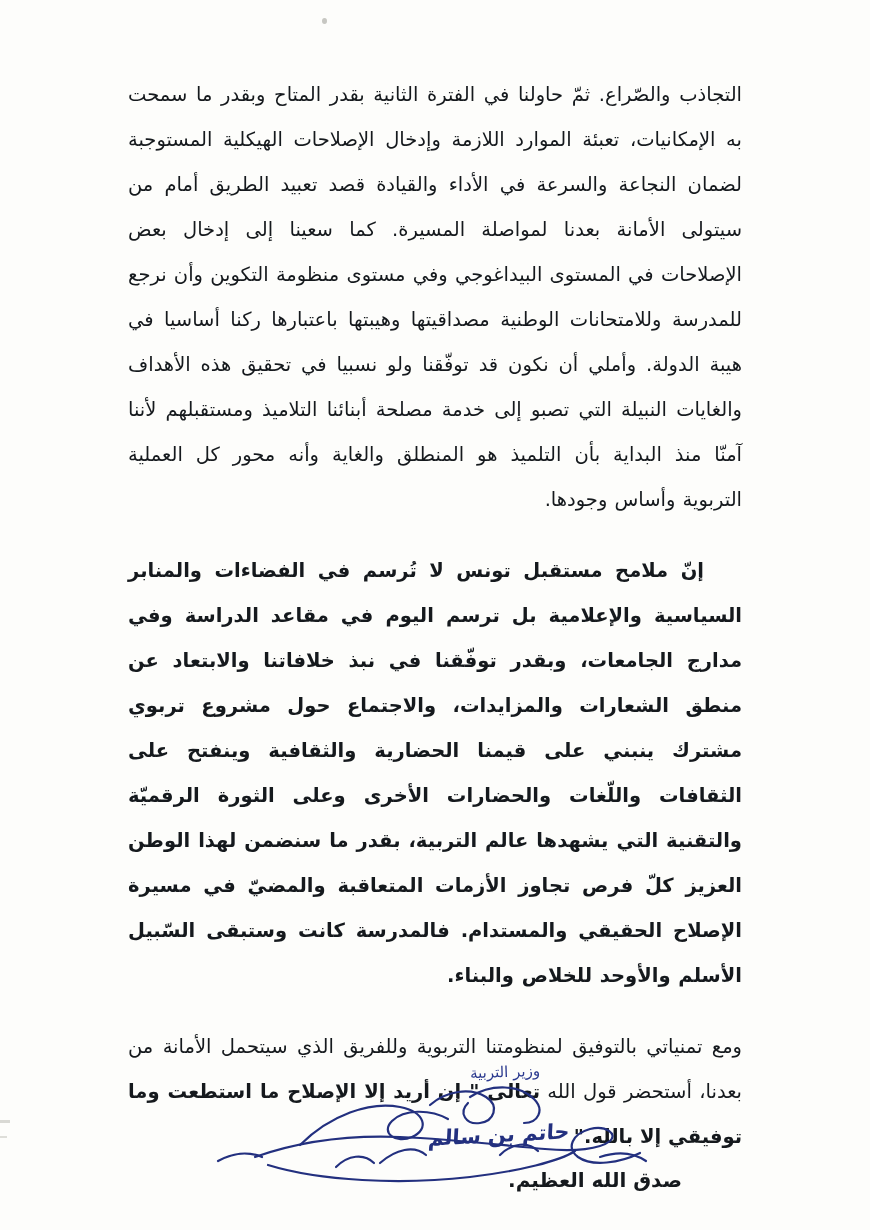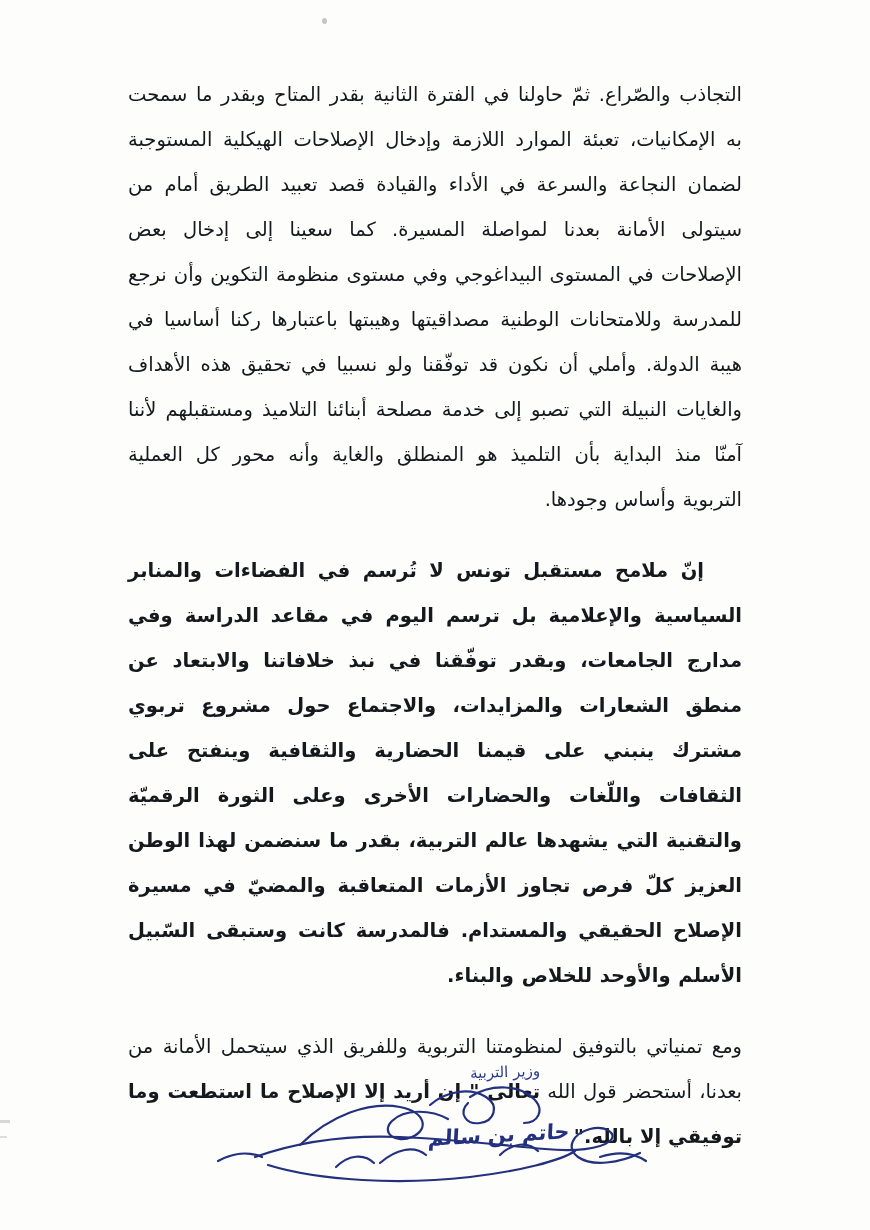--- a/index.html
+++ b/index.html
@@ -142,20 +142,21 @@
   <div class="scan-mark mark-left2"></div>
 
   <div class="body-text">
 
     <p class="para">التجاذب والصّراع. ثمّ حاولنا في الفترة الثانية بقدر المتاح وبقدر ما سمحت به الإمكانيات، تعبئة الموارد اللازمة وإدخال الإصلاحات الهيكلية المستوجبة لضمان النجاعة والسرعة في الأداء والقيادة قصد تعبيد الطريق أمام من سيتولى الأمانة بعدنا لمواصلة المسيرة. كما سعينا إلى إدخال بعض الإصلاحات في المستوى البيداغوجي وفي مستوى منظومة التكوين وأن نرجع للمدرسة وللامتحانات الوطنية مصداقيتها وهيبتها باعتبارها ركنا أساسيا في هيبة الدولة. وأملي أن نكون قد توفّقنا ولو نسبيا في تحقيق هذه الأهداف والغايات النبيلة التي تصبو إلى خدمة مصلحة أبنائنا التلاميذ ومستقبلهم لأننا آمنّا منذ البداية بأن التلميذ هو المنطلق والغاية وأنه محور كل العملية التربوية وأساس وجودها.</p>
 
     <p class="para indent">إنّ ملامح مستقبل تونس لا تُرسم في الفضاءات والمنابر السياسية والإعلامية بل ترسم اليوم في مقاعد الدراسة وفي مدارج الجامعات، وبقدر توفّقنا في نبذ خلافاتنا والابتعاد عن منطق الشعارات والمزايدات، والاجتماع حول مشروع تربوي مشترك ينبني على قيمنا الحضارية والثقافية وينفتح على الثقافات واللّغات والحضارات الأخرى وعلى الثورة الرقميّة والتقنية التي يشهدها عالم التربية، بقدر ما سنضمن لهذا الوطن العزيز كلّ فرص تجاوز الأزمات المتعاقبة والمضيّ في مسيرة الإصلاح الحقيقي والمستدام. فالمدرسة كانت وستبقى السّبيل الأسلم والأوحد للخلاص والبناء.</p>
 
     <p class="quote-line"><span>ومع تمنياتي بالتوفيق لمنظومتنا التربوية وللفريق الذي سيتحمل الأمانة من بعدنا، أستحضر قول الله </span><span class="quote-bold">تعالى</span><span class="quote-bold"> " إن أريد إلا الإصلاح ما استطعت وما توفيقي إلا بالله."</span></p>
 
+    <p class="sadaq">صدق الله العظيم.</p>
 
   </div>
 
   <div class="signature-block">
     <svg class="sig-swirl" viewBox="0 0 870 150" preserveAspectRatio="none">
       <g fill="none" stroke="#23307f" stroke-width="2.2" stroke-linecap="round" stroke-linejoin="round">
         <path d="M255 112 C 300 96, 350 90, 400 92 C 450 94, 500 100, 545 104 C 575 107, 600 104, 610 96 C 618 89, 606 80, 590 84 C 572 89, 566 103, 578 112 C 592 122, 620 118, 640 108"></path>
         <path d="M268 120 C 320 136, 400 140, 470 132 C 520 126, 560 116, 575 106"></path>
         <path d="M300 100 C 330 70, 370 56, 400 62 C 425 67, 430 84, 412 92 C 396 99, 380 88, 392 76 C 404 64, 430 64, 448 74"></path>
         <path d="M430 60 C 446 46, 470 42, 486 52 C 500 61, 494 76, 480 78 C 466 80, 458 68, 468 58"></path>

